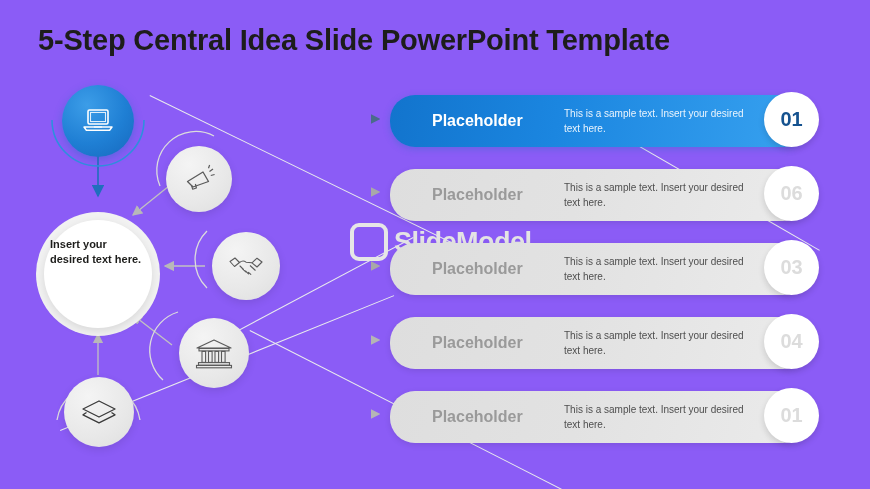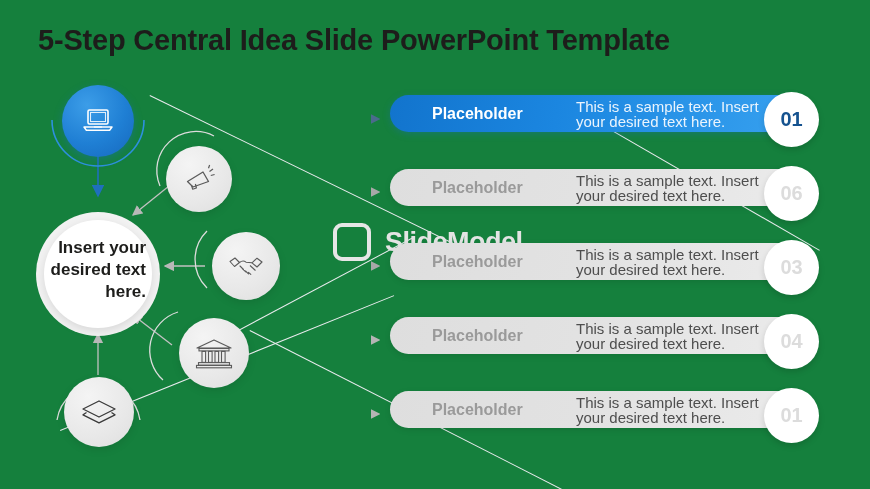--- a/index.html
+++ b/index.html
@@ -4,21 +4,21 @@
 <style>
   html, body {
     margin: 0;
     padding: 0;
     background: #ffffff;
   }
   #slide {
     position: relative;
     width: 870px;
     height: 489px;
-    background: #15803d;
+    background: #8b5cf6;
     overflow: hidden;
     font-family: "Liberation Sans", sans-serif;
   }
 
   
   .bg-line {
     position: absolute;
     background: #e9ebee;
     transform-origin: 0 0;
     pointer-events: none;
@@ -32,25 +32,25 @@
     font-size: 29px;
     font-weight: bold;
     color: #1d1d1b;
     letter-spacing: -0.2px;
     white-space: nowrap;
   }
 
   
   #watermark {
     position: absolute;
-    left: 333px;
+    left: 350px;
     top: 223px;
     display: flex;
     align-items: center;
-    gap: 14px;
+    gap: 6px;
     pointer-events: none;
     opacity: 1;
     justify-content: flex-end;
   }
   #watermark .wm-logo {
     width: 30px;
     height: 30px;
     border: 4px solid #e6e6e6;
     border-radius: 9px;
   }
@@ -67,21 +67,21 @@
     align-self: flex-end;
     padding-bottom: 4px;
     margin-left: -2px;
   }
 
   
   .row {
     position: absolute;
     left: 390px;
     width: 418px;
-    height: 37px;
+    height: 52px;
     border-radius: 25px;
     display: flex;
     align-items: center;
   }
   .row.active {
     background: linear-gradient(100deg, #1274cd 0%, #1b86e0 40%, #38a2f0 100%);
     box-shadow: 0 2px 7px rgba(30,110,190,0.35);
   }
   .row.inactive {
     background: linear-gradient(105deg, #dedede 0%, #e2e2e2 45%, #ebebeb 100%);
@@ -92,23 +92,23 @@
     left: 42px;
     font-size: 16px;
     font-weight: bold;
     white-space: nowrap;
   }
   .row.active .ph { color: #ffffff; }
   .row.inactive .ph { color: #9a9a9a; }
 
   .row .body {
     position: absolute;
-    left: 186px;
+    left: 174px;
     width: 190px;
-    font-size: 15px;
+    font-size: 10px;
     line-height: 15px;
   }
   .row.active .body { color: #eaf4fd; }
   .row.inactive .body { color: #4e4e4e; }
 
   .num-circle {
     position: absolute;
     left: 374px;
     top: -3px;
     width: 55px;
@@ -150,25 +150,25 @@
     position: absolute;
     border-radius: 50%;
     background: #f2f2f2;
   }
 
   #center-text {
     position: absolute;
     left: 50px;
     top: 237px;
     width: 96px;
-    text-align: right;
-    font-size: 17px;
+    text-align: left;
+    font-size: 11px;
     font-weight: bold;
     color: #1d1d1b;
-    line-height: 22px;
+    line-height: 15px;
   }
 
   svg { display: block; overflow: visible; }
 </style>
 </head>
 <body>
 
 <div id="slide">
 
   <div class="bg-line" style="left:150px; top:95px; width:420px; height:1px; transform:rotate(26deg);"></div>

